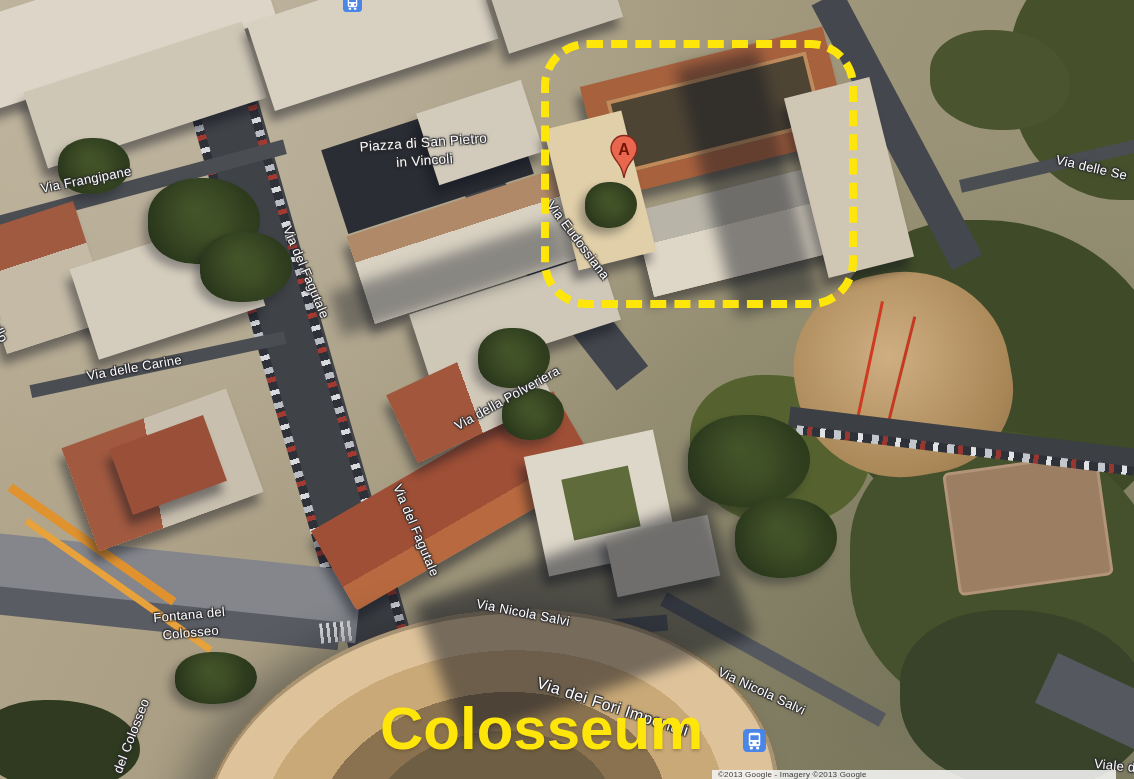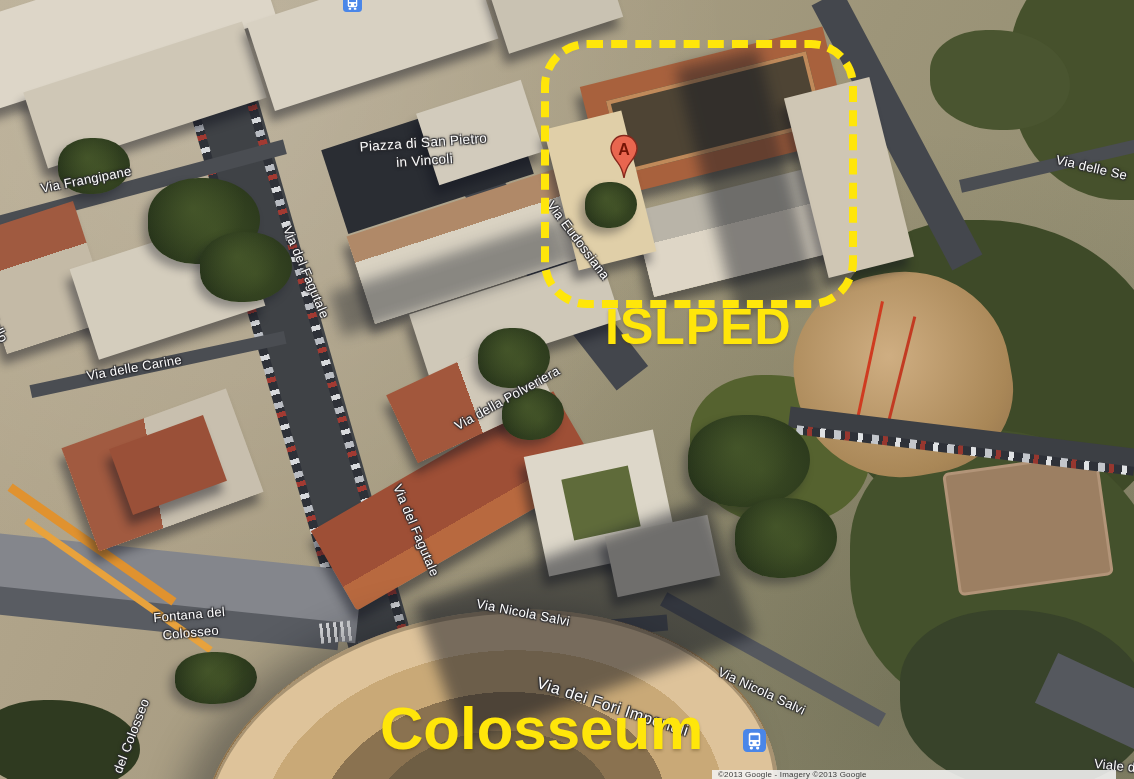--- a/index.html
+++ b/index.html
@@ -140,21 +140,20 @@
 
   <div id="dashed-box"></div>
 
   <div class="transit" style="left:609px;top:134px;width:30px;height:46px;">
     <svg width="30" height="46" viewBox="0 0 30 46">
       <path d="M15 1.5 C7.3 1.5 2 7.6 2 14.6 C2 19.9 4.8 23.7 8.6 28.4 C11.7 32.3 13.9 37.8 15 44 C16.1 37.8 18.3 32.3 21.4 28.4 C25.2 23.7 28 19.9 28 14.6 C28 7.6 22.7 1.5 15 1.5 Z" fill="#e9664f" stroke="#86281c" stroke-width="1.4"></path>
       <text x="15" y="20.5" text-anchor="middle" font-size="16" font-weight="bold" fill="#741405" font-family="Liberation Sans, sans-serif">A</text>
     </svg>
   </div>
 
-  <div class="big-yellow" style="left:605px;top:298px;font-size:50px;letter-spacing:1px;">ISLPED</div>
 
   <div class="big-yellow" style="left:332px;top:694px;font-size:60px;margin-left:48px;">Colosseum</div>
 
   <div class="transit" style="left:343px;top:-7px;width:19px;height:19px;">
     <svg width="19" height="19" viewBox="0 0 22 22">
       <rect width="22" height="22" rx="4" fill="#4a86e8"></rect>
       <rect x="5.5" y="3.5" width="11" height="13" rx="2" fill="#ffffff"></rect>
       <rect x="7" y="6" width="8" height="4.5" fill="#4a86e8"></rect>
       <circle cx="8" cy="13.5" r="1.2" fill="#4a86e8"></circle>
         <circle cx="14" cy="13.5" r="1.2" fill="#4a86e8"></circle>

